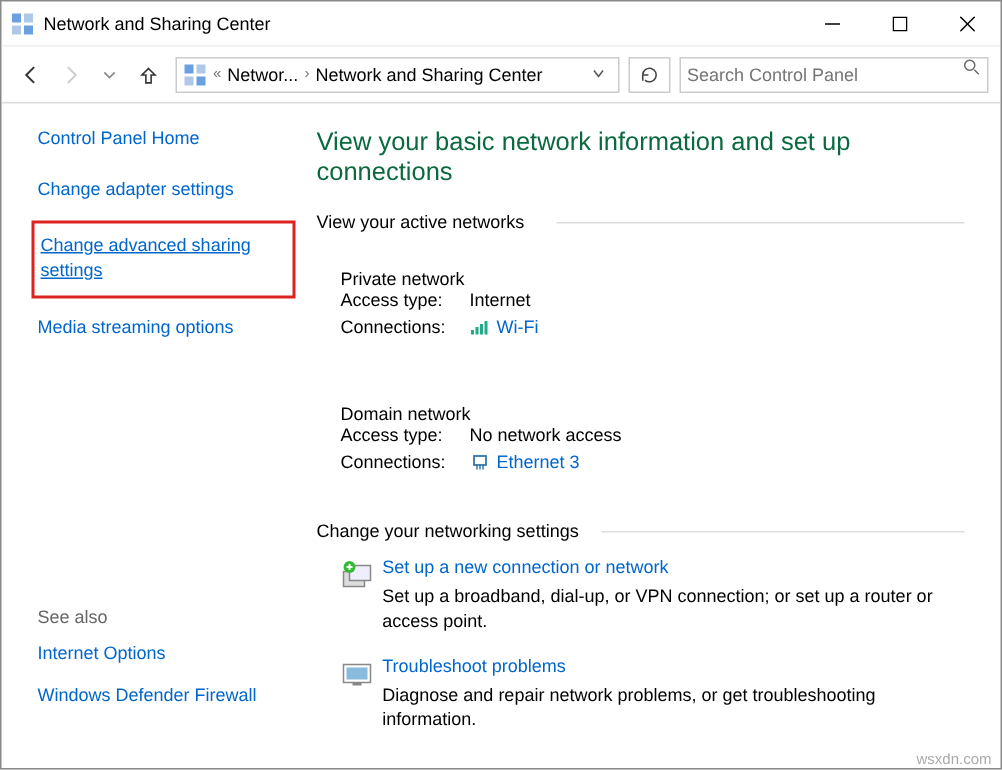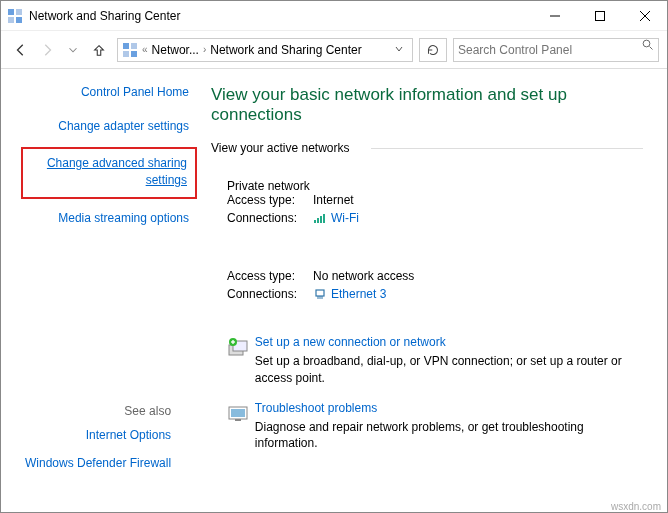--- a/index.html
+++ b/index.html
@@ -25,21 +25,21 @@
 .breadcrumb .bc-drop { margin-left: auto; color: #555; padding: 0 6px; }
 
 .refresh { width: 28px; height: 24px; border: 1px solid #ccc; display: flex; align-items: center; justify-content: center; }
 .search { width: 206px; height: 24px; border: 1px solid #ccc; margin-left: 4px; display: flex; padding: 0 4px; color: #888; }
 .search input { border: none; outline: none; flex: 1; font-size: 12px; color: #888; background: transparent; }
 .search .sicon { color: #666; }
 
 
 .bodywrap { display: flex; height: calc(100% - 68px - 14px); }
 
-.sidebar { width: 200px; padding: 16px 12px 8px 24px; font-size: 12px; position: relative; text-align: right; }
+.sidebar { width: 200px; padding: 16px 12px 8px 24px; font-size: 12px; position: relative; }
 .side-link { color: #0066cc; margin-bottom: 14px; cursor: pointer; }
 .side-home { color: #0066cc; margin-bottom: 20px; font-size: 12px; }
 .side-highlight { border: 2px solid #d22; padding: 6px 8px 8px 4px; margin: 0 -8px 12px -4px; }
 .side-highlight .side-link { text-decoration: underline; margin-bottom: 0; line-height: 1.4; }
 
 .seealso { position: absolute; bottom: 28px; left: 24px; }
 .seealso-h { color: #666; font-size: 12px; margin-bottom: 10px; }
 
 .main { flex: 1; padding: 16px 24px 8px 10px; }
 .main-title { color: #0a6a3e; font-size: 17px; margin-bottom: 16px; }
@@ -191,20 +191,21 @@
                 <rect x="7" y="5" width="2" height="7" fill="#2a8"></rect>
                 <rect x="10" y="3" width="2" height="9" fill="#2a8"></rect>
               </svg>
             </span>
           <span class="v link">Wi-Fi</span>
         </div>
       </div>
     </div>
 
     <div class="network-block">
+      <div class="net-left">Domain network</div>
       <div class="vline"></div>
       <div class="net-right">
         <div class="row">
           <span class="k">Access type:</span>
           <span class="v">No network access</span>
         </div>
         <div class="row">
           <span class="k">Connections:</span>
           <span class="micon">
               <svg viewBox="0 0 14 14">
@@ -212,20 +213,21 @@
                 <line x1="5" y1="9" x2="5" y2="12" stroke="#37a"></line>
                 <line x1="7" y1="9" x2="7" y2="12" stroke="#37a"></line>
                 <line x1="9" y1="9" x2="9" y2="12" stroke="#37a"></line>
               </svg>
             </span>
           <span class="v link">Ethernet 3</span>
         </div>
       </div>
     </div>
 
+    <div class="change-label">Change your networking settings</div>
 
     <div class="action-item">
       <div class="action-icon">
         <svg width="22" height="22" viewBox="0 0 22 22">
             <rect x="2" y="8" width="14" height="10" fill="#ddd" stroke="#888"></rect>
             <rect x="6" y="4" width="14" height="10" fill="#eef" stroke="#888"></rect>
             <circle cx="6" cy="5" r="4" fill="#3b3"></circle>
             <line x1="6" y1="3" x2="6" y2="7" stroke="#fff" stroke-width="1.3"></line>
             <line x1="4" y1="5" x2="8" y2="5" stroke="#fff" stroke-width="1.3"></line>
           </svg>

